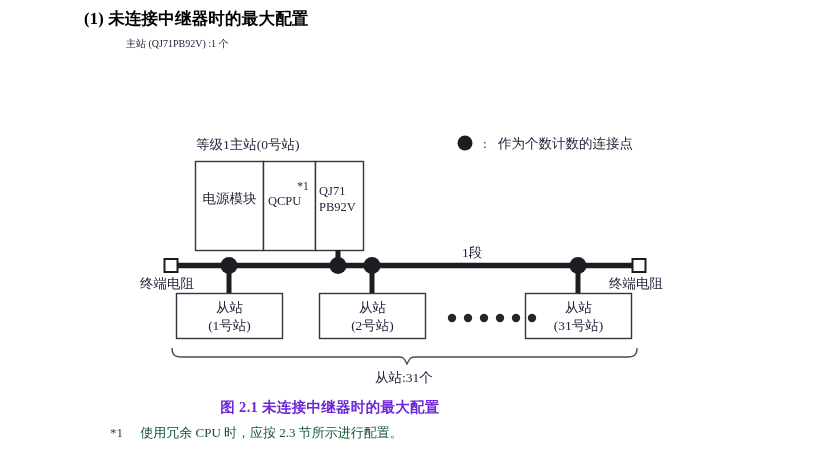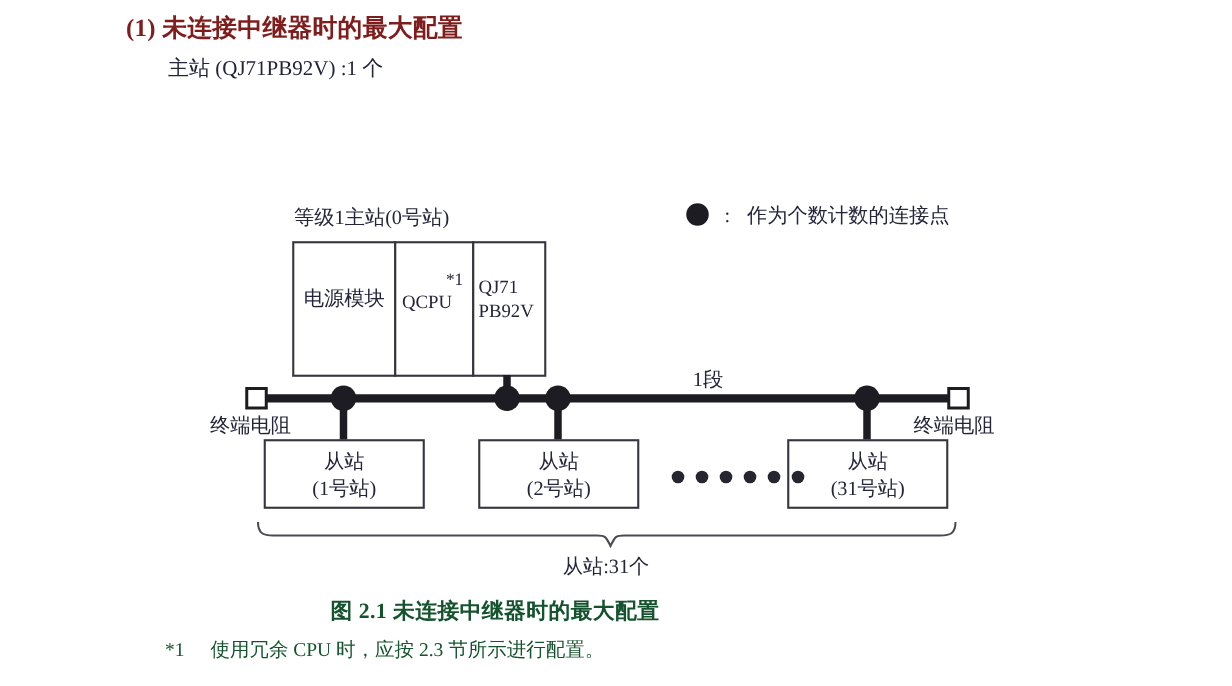--- a/index.html
+++ b/index.html
@@ -20,27 +20,27 @@
   .head-block {
     position: absolute;
     left: 84px;
     top: 8px;
     width: 620px;
   }
   .head-title {
     font-size: 16.5px;
     font-weight: bold;
     letter-spacing: 0.2px;
-    color: #7f1d1d;
+    color: #000000;
     white-space: nowrap;
   }
   .head-line {
-    font-size: 14px;
+    font-size: 10px;
     color: #24243a;
-    margin-left: 28px;
+    margin-left: 42px;
     margin-top: 7px;
     white-space: nowrap;
   }
 
   
   .stage {
     position: absolute;
     left: 0;
     top: 0;
     width: 821px;
@@ -89,21 +89,21 @@
 
   
   .caption {
     position: absolute;
     left: 0;
     top: 398px;
     width: 660px;
     text-align: center;
     font-size: 14.5px;
     font-weight: bold;
-    color: #14532d;
+    color: #6d28d9;
     letter-spacing: 0.3px;
   }
   .footnote {
     position: absolute;
     left: 110px;
     top: 424px;
     font-size: 13px;
     color: #14532d;
     white-space: nowrap;
   }

